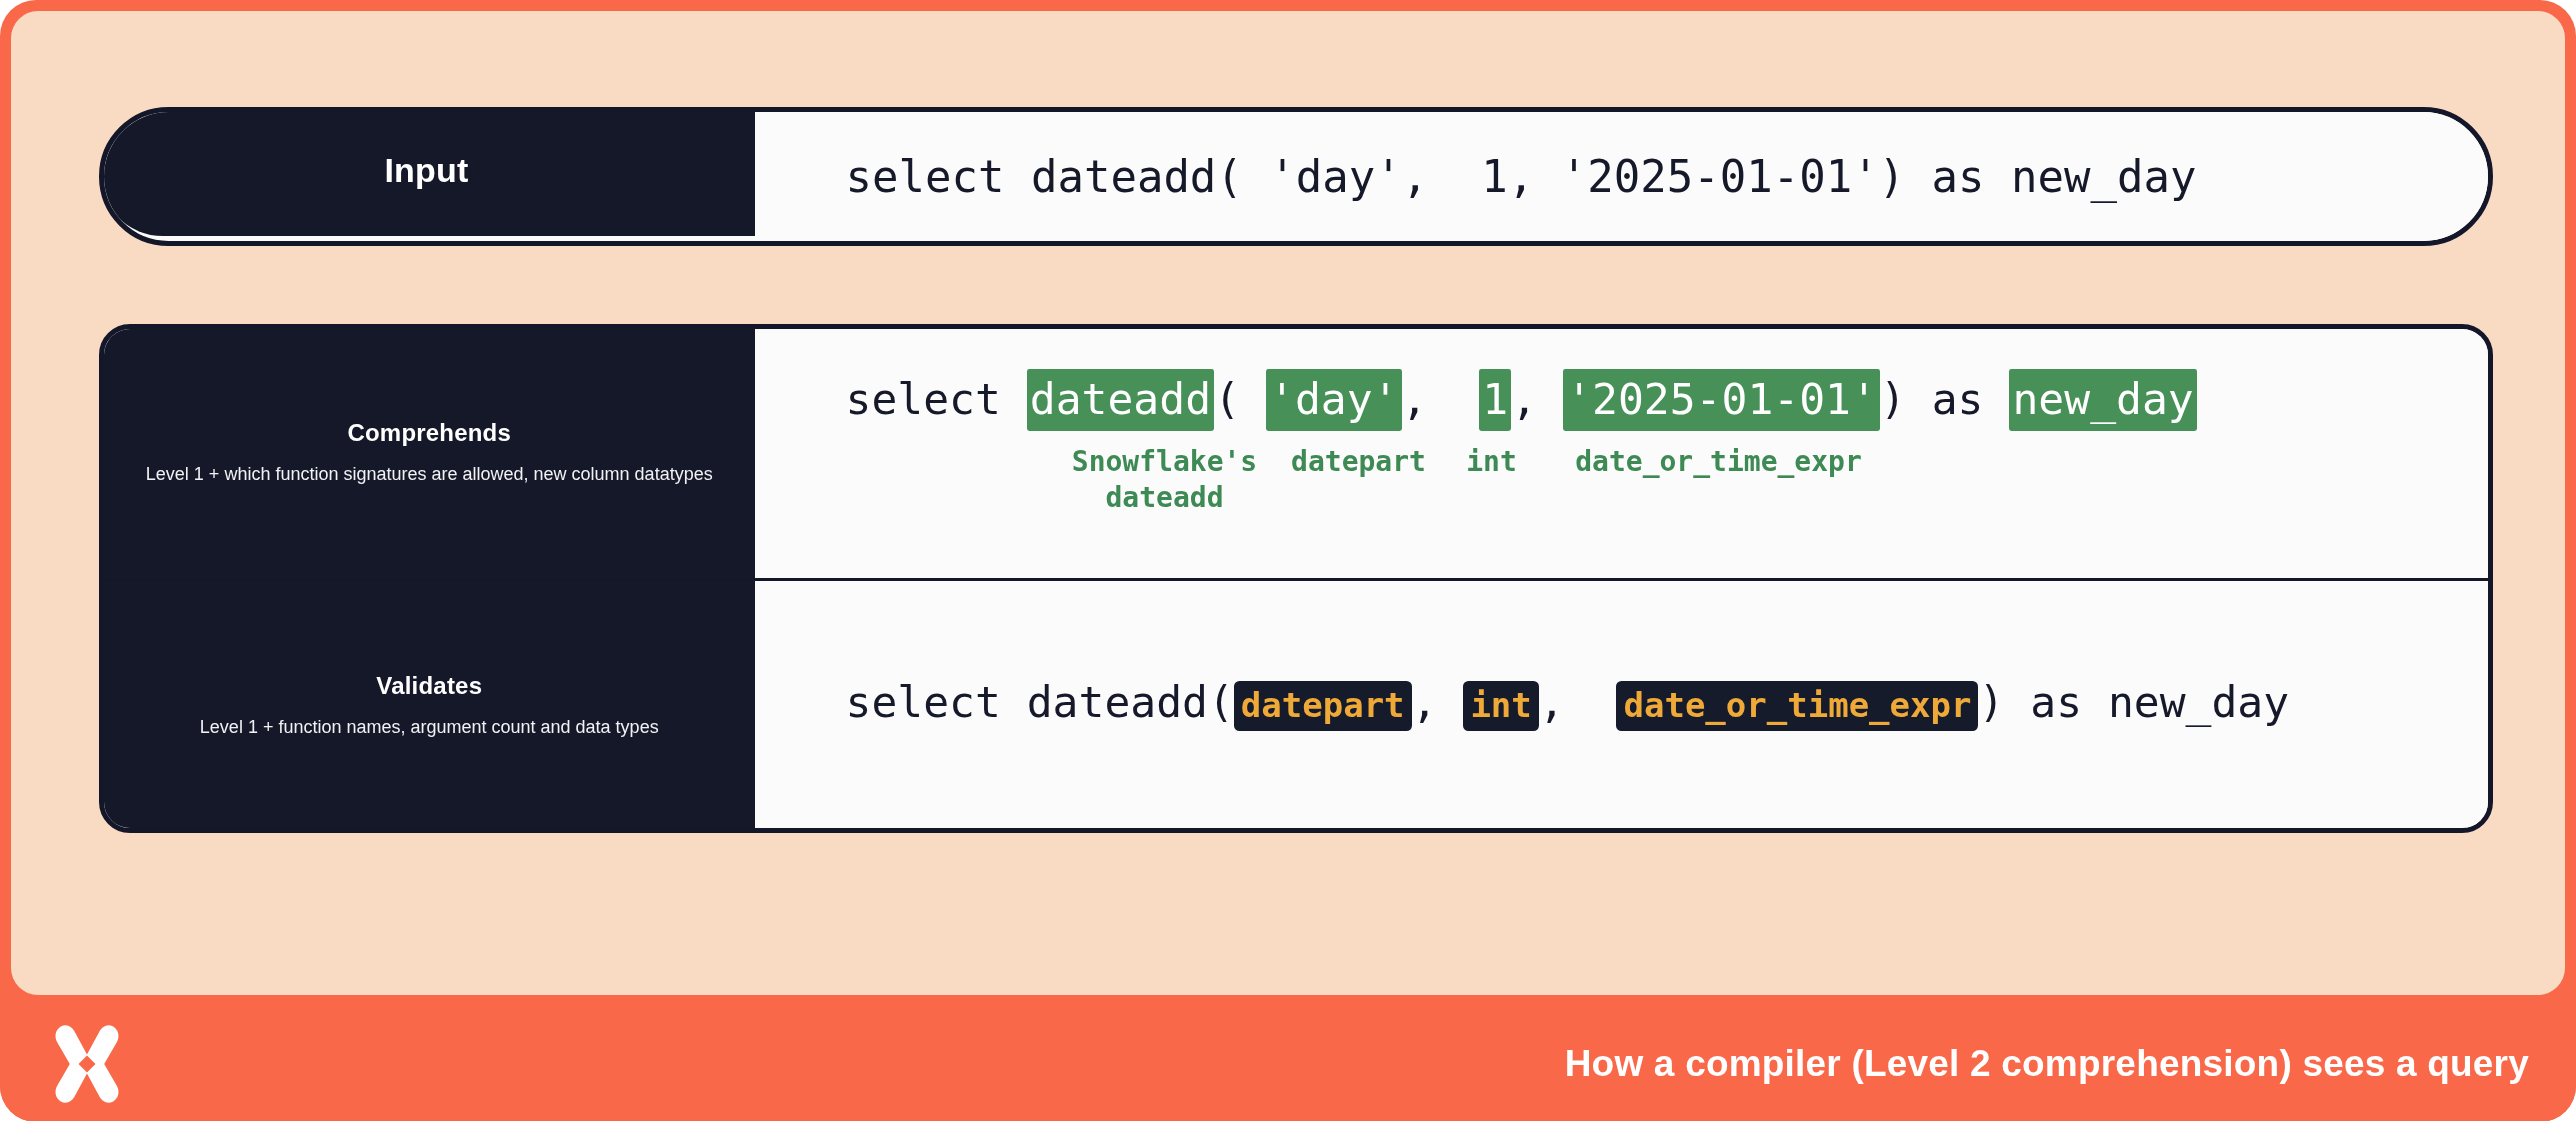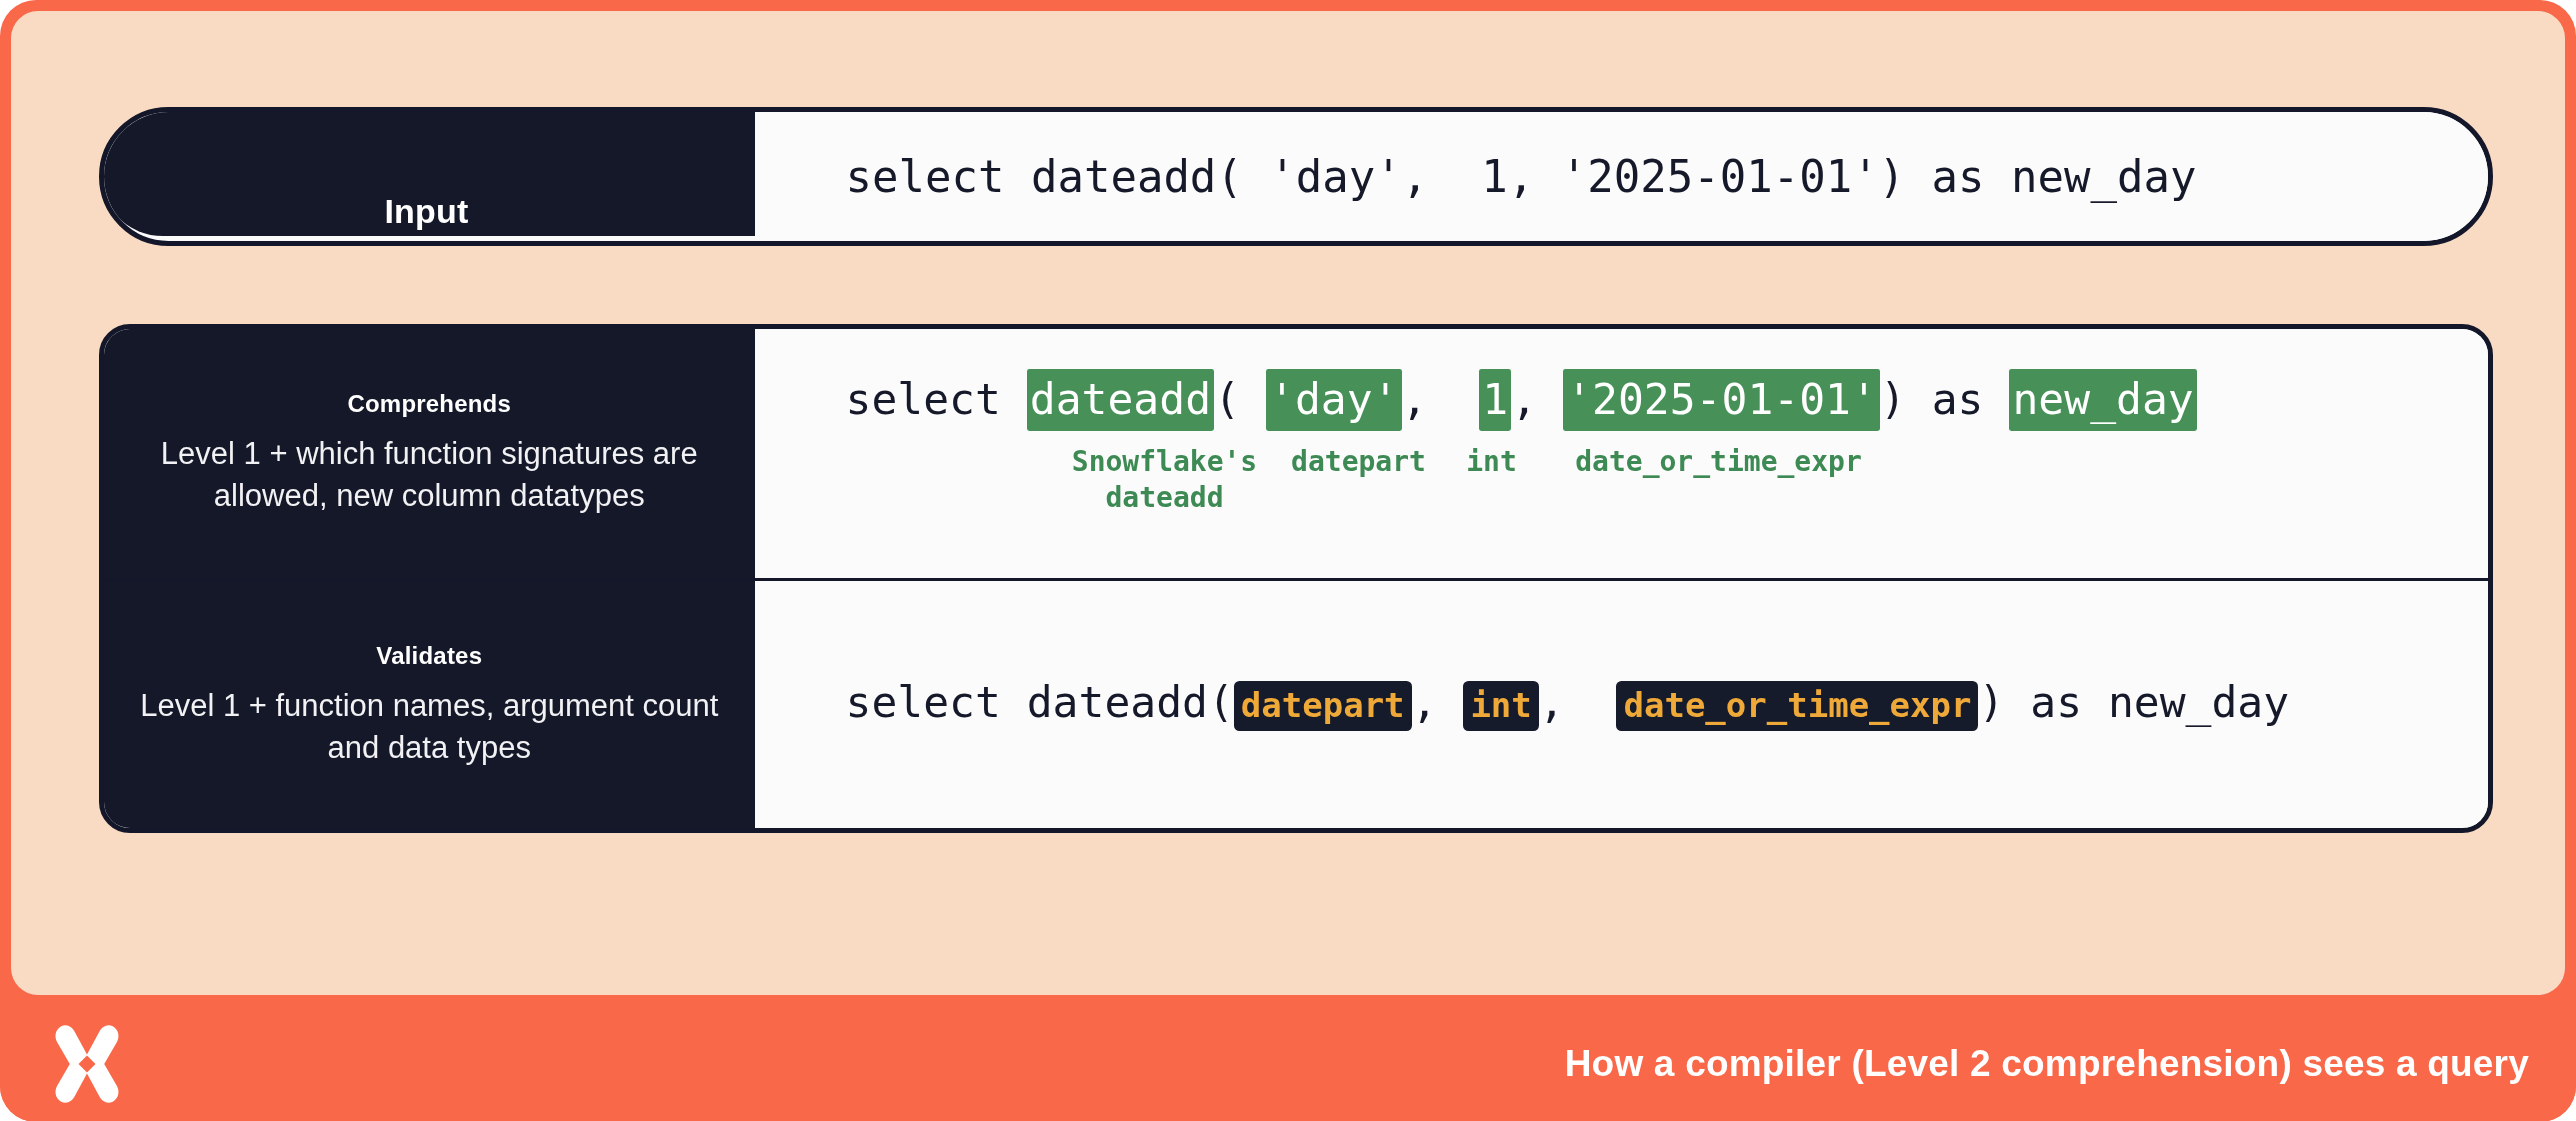--- a/index.html
+++ b/index.html
@@ -79,21 +79,20 @@
   .card-input .label-col {
     width: 656px;
     height: 100%;
     border-top-left-radius: 64px;
     border-bottom-left-radius: 64px;
     margin-left: -5.5px;
     margin-top: -5.5px;
     margin-bottom: -5.5px;
     padding-top: 5.5px;
     padding-bottom: 5.5px;
-    justify-content: flex-end;
   }
 
   .lvl-row {
     display: flex;
     width: 100%;
     box-sizing: border-box;
   }
   .lvl-row.first { height: 252px; border-bottom: 3.9px solid #131729; }
   .lvl-row.second { height: 246px; }
 
@@ -108,25 +107,26 @@
   .label-title {
     font-size: 24px;
     font-weight: bold;
     letter-spacing: 0.2px;
     line-height: 1.1;
   }
   .card-input .label-title { font-size: 34px; }
 
   .label-sub {
     margin-top: 15.7px;
-    font-size: 31px;
+    font-size: 18px;
     font-weight: 300;
     line-height: 1.35;
     color: #F2F2F4;
     max-width: 595px;
+    text-align: right;
   }
 
   
   .code-col {
     flex: 1 1 auto;
     background: #FBFBFB;
     display: flex;
     align-items: center;
     box-sizing: border-box;
     padding-left: 91px;

